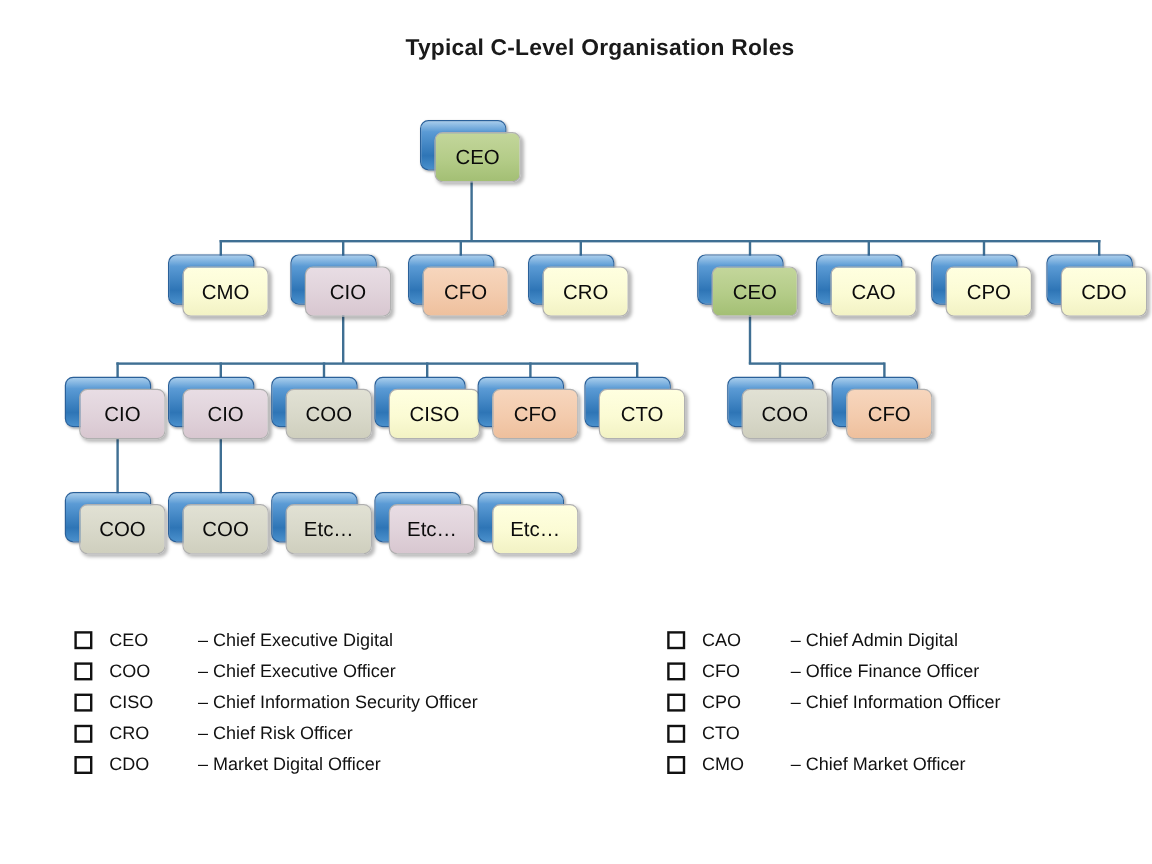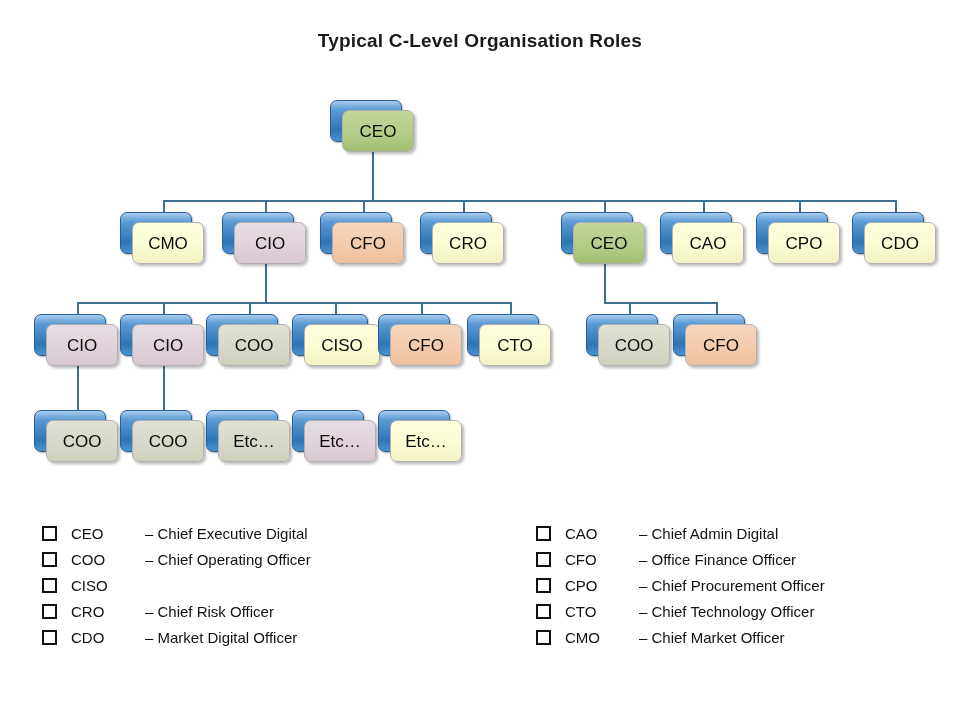--- a/index.html
+++ b/index.html
@@ -12,20 +12,21 @@
     background: #ffffff;
     font-family: "Liberation Sans", sans-serif;
     overflow: hidden;
     position: relative;
   }
 
   #canvas {
     position: relative;
     width: 844px;
     height: 720px;
+    margin-left: 20px;
   }
 
   
   #chart-title {
     position: absolute;
     left: 0;
     top: 30px;
     width: 960px;
     text-align: center;
     font-size: 19px;
@@ -298,25 +299,26 @@
 
   <div class="legend-col" id="legend-left">
     <div class="legend-row">
       <span class="legend-box"></span>
       <span class="legend-abbr">CEO</span>
       <span class="legend-desc">– Chief Executive Digital</span>
     </div>
     <div class="legend-row">
       <span class="legend-box"></span>
       <span class="legend-abbr">COO</span>
-      <span class="legend-desc">– Chief Operating Officer</span>
+      <span class="legend-desc">– Chief Executive Officer</span>
     </div>
     <div class="legend-row">
       <span class="legend-box"></span>
       <span class="legend-abbr">CISO</span>
+      <span class="legend-desc">– Chief Information Security Officer</span>
     </div>
     <div class="legend-row">
       <span class="legend-box"></span>
       <span class="legend-abbr">CRO</span>
       <span class="legend-desc">– Chief Risk Officer</span>
     </div>
     <div class="legend-row">
       <span class="legend-box"></span>
       <span class="legend-abbr">CDO</span>
       <span class="legend-desc">– Market Digital Officer</span>
@@ -330,26 +332,25 @@
       <span class="legend-desc">– Chief Admin Digital</span>
     </div>
     <div class="legend-row">
       <span class="legend-box"></span>
       <span class="legend-abbr">CFO</span>
       <span class="legend-desc">– Office Finance Officer</span>
     </div>
     <div class="legend-row">
       <span class="legend-box"></span>
       <span class="legend-abbr">CPO</span>
-      <span class="legend-desc">– Chief Procurement Officer</span>
+      <span class="legend-desc">– Chief Information Officer</span>
     </div>
     <div class="legend-row">
       <span class="legend-box"></span>
       <span class="legend-abbr">CTO</span>
-      <span class="legend-desc">– Chief Technology Officer</span>
     </div>
     <div class="legend-row">
       <span class="legend-box"></span>
       <span class="legend-abbr">CMO</span>
       <span class="legend-desc">– Chief Market Officer</span>
     </div>
   </div>
 
 </div>
 

